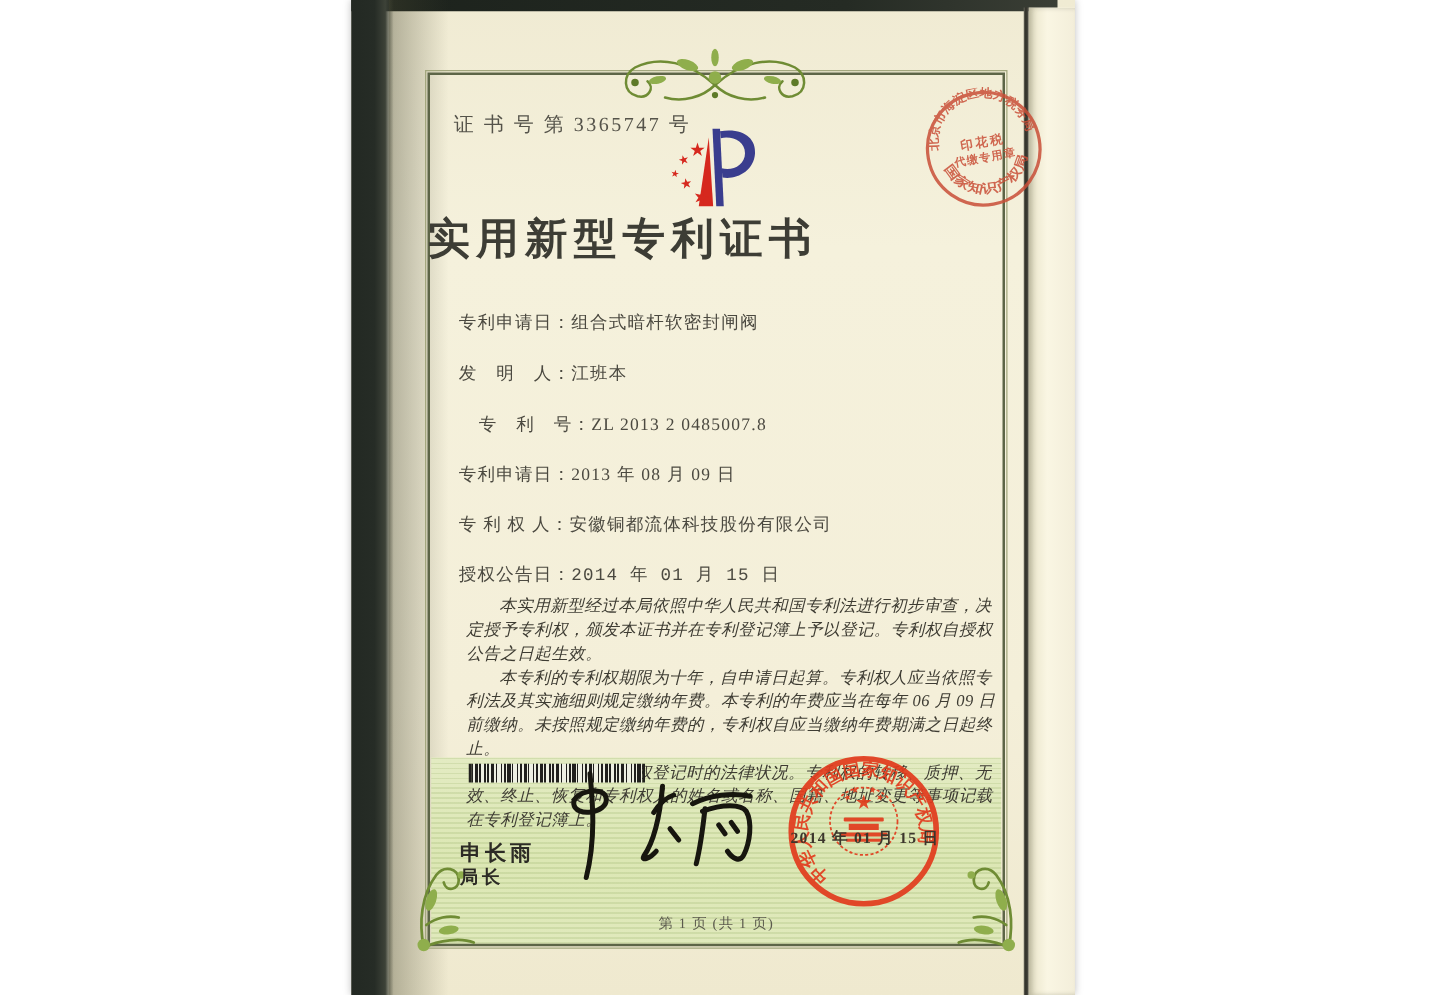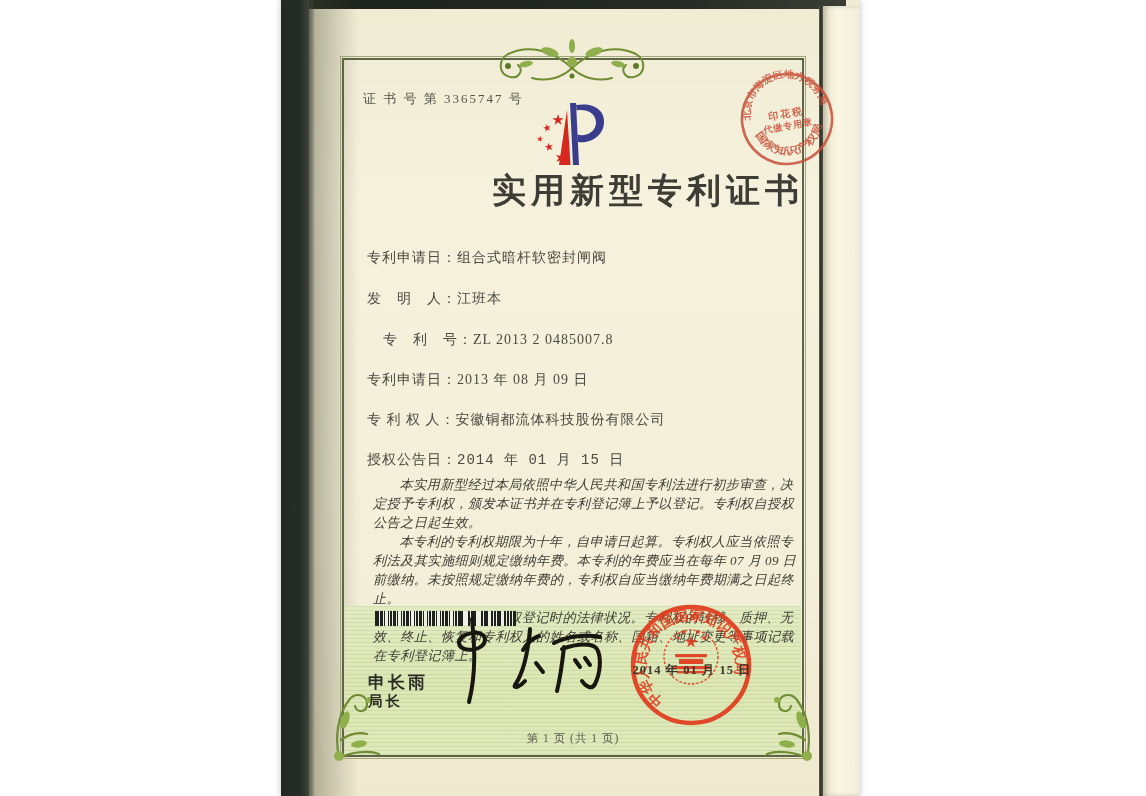--- a/index.html
+++ b/index.html
@@ -26,26 +26,26 @@
 
   .frame { position:absolute; left:61px; top:58px; width:462px; height:699px;
            border:2px solid #5d6547; outline:1px solid #a3a77e; outline-offset:1px; }
 
   .green-band { position:absolute; left:64px; top:606px; width:456px; height:149px;
            background:
              repeating-linear-gradient(0deg, rgba(130,160,80,.18) 0 1px, rgba(0,0,0,0) 1px 4px),
              linear-gradient(180deg,#e3ebc2,#dce7b4 55%,#e0e9bc);
   }
 
-  .cert-no { position:absolute; left:82px; top:90px; font-size:13px; color:#55534a;
+  .cert-no { position:absolute; left:82px; top:90px; font-size:16px; color:#55534a;
              letter-spacing:2px; }
 
   .logo { position:absolute; left:252px; top:101px; width:76px; height:68px; }
 
-  .title { position:absolute; left:61px; top:168px; width:462px; text-align:right;
+  .title { position:absolute; left:61px; top:168px; width:462px; text-align:left;
            font-size:34px; font-weight:600; color:#3d3d35; letter-spacing:5px; }
 
   .field { position:absolute; left:86px; font-size:14px; color:#4b4940;
            letter-spacing:1px; white-space:nowrap; }
   .f0 { top:249px; } .f1 { top:290px; } .f2 { top:331px;margin-left:16px; }
   .f3 { top:371px;text-align:center; } .f4 { top:411px; } .f5 { top:451px;font-family:Liberation Mono, monospace; }
 
   .body-text { position:absolute; left:92px; top:475px; width:428px;
            font-style:italic; font-size:13.2px; line-height:19px; color:#3e3c33;
            letter-spacing:.4px; }
@@ -165,21 +165,21 @@
 
   <div class="field f0"><span>专利申请日：</span><span>组合式暗杆软密封闸阀</span></div>
   <div class="field f1"><span>发　明　人：</span><span>江班本</span></div>
   <div class="field f2"><span>专　利　号：</span><span>ZL 2013 2 0485007.8</span></div>
   <div class="field f3"><span>专利申请日：</span><span>2013 年 08 月 09 日</span></div>
   <div class="field f4"><span>专 利 权 人：</span><span>安徽铜都流体科技股份有限公司</span></div>
   <div class="field f5"><span>授权公告日：</span><span>2014 年 01 月 15 日</span></div>
 
   <div class="body-text">
     <p>本实用新型经过本局依照中华人民共和国专利法进行初步审查，决定授予专利权，颁发本证书并在专利登记簿上予以登记。专利权自授权公告之日起生效。</p>
-    <p>本专利的专利权期限为十年，自申请日起算。专利权人应当依照专利法及其实施细则规定缴纳年费。本专利的年费应当在每年 07 月 09 日前缴纳。未按照规定缴纳年费的，专利权自应当缴纳年费期满之日起终止。</p>
+    <p>本专利的专利权期限为十年，自申请日起算。专利权人应当依照专利法及其实施细则规定缴纳年费。本专利的年费应当在每年 06 月 09 日前缴纳。未按照规定缴纳年费的，专利权自应当缴纳年费期满之日起终止。</p>
     <p>专利证书记载专利权登记时的法律状况。专利权的转移、质押、无效、终止、恢复和专利权人的姓名或名称、国籍、地址变更等事项记载在专利登记簿上。</p>
   </div>
 
   <div class="barcode"></div>
 
   <div class="signer-title">局长</div>
   <div class="signer-name">申长雨</div>
 
   <svg class="signature" viewBox="0 0 200 95">
     <g stroke="#17160f" stroke-width="4" fill="none" stroke-linecap="round" stroke-linejoin="round">

